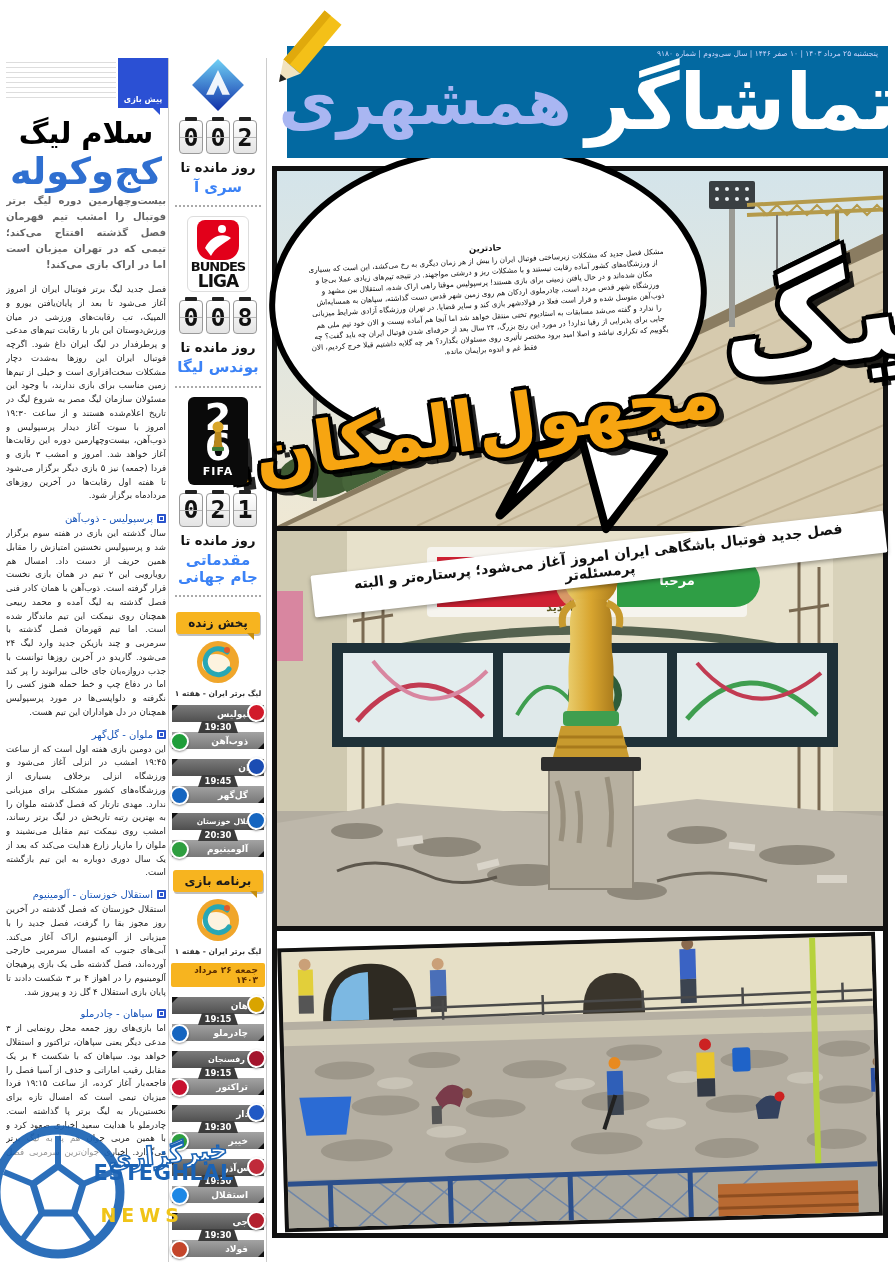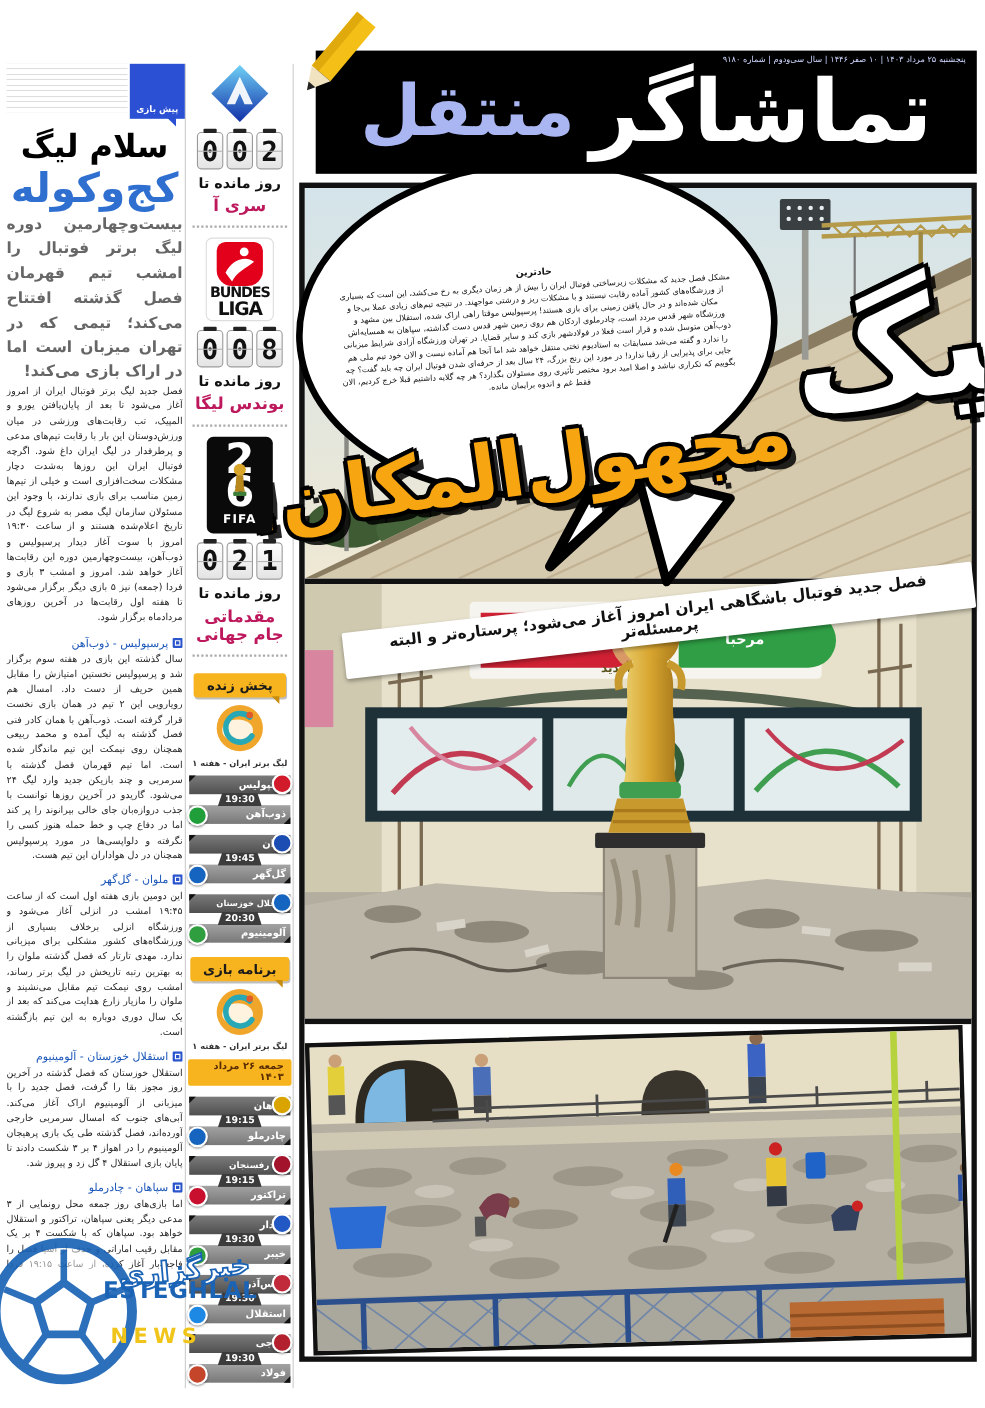--- a/index.html
+++ b/index.html
@@ -1,41 +1,41 @@
 <!DOCTYPE html>
 <html lang="fa"><head>
 <meta charset="utf-8">
 <style>
   * { box-sizing: border-box; margin: 0; padding: 0; }
   body { background:#fff; font-family:"DejaVu Sans", sans-serif; }
   .page { position:relative; width:895px; height:1280px; background:#fff; overflow:hidden; margin:0 auto; }
 
   
   .masthead { position:absolute; left:287px; top:46px; width:601px; height:112px;
-    background:#000000; z-index:3; display:flex; align-items:center; justify-content:center; gap:14px; direction:rtl; }
+    background:#0369a1; z-index:3; display:flex; align-items:center; justify-content:center; gap:14px; direction:rtl; }
   .masthead .dateline { position:absolute; top:3px; right:10px; font-size:7.5px; color:#cfd6ff; direction:rtl; }
   .mast-right { font-size:64px; font-weight:bold; color:#a9b6f2; line-height:1; letter-spacing:-2px; }
   .mast-left  { font-size:78px; font-weight:bold; color:#ffffff; line-height:1; letter-spacing:-3px; }
   .pencil { position:absolute; left:-22px; top:-46px; z-index:4; }
 
   
   .rules { position:absolute; left:6px; top:58px; width:110px; height:44px;
     background:repeating-linear-gradient(#fff 0 4px, #ddd 4px 5px); }
   .kicker { position:absolute; left:118px; top:58px; width:50px; height:50px; background:#2b50d4;
     color:#fff; font-size:8px; font-weight:bold; display:flex; align-items:flex-end; justify-content:center;
     padding-bottom:4px; direction:rtl; }
   .kicker::after { content:""; position:absolute; bottom:-7px; right:8px;
     border-top:8px solid #2b50d4; border-left:8px solid transparent; }
 
   
   .sidebar { position:absolute; left:6px; top:116px; width:160px; height:1042px; overflow:hidden;
     direction:rtl; text-align:justify; }
   .sb-title1 { font-size:29px; font-weight:bold; color:#000000; text-align:center; letter-spacing:-1px; }
   .sb-title2 { font-size:37px; font-weight:bold; color:#2f6fd0; text-align:center; letter-spacing:-1px; margin-bottom:0; }
-  .sb-lead { font-size:14px; line-height:1.6; color:#666; font-weight:bold; }
+  .sb-lead { font-size:10px; line-height:1.6; color:#666; font-weight:bold; margin-bottom:10px; }
   .sb-intro { font-size:8.6px; line-height:1.6; color:#222; margin-bottom:10px; }
   .sb-sec { margin-bottom:9px; }
   .sb-sec-h { font-size:10px; font-weight:normal; color:#1a56b8; margin-bottom:3px; }
   .sec-ico { display:inline-block; width:9px; height:9px; background:#2b55cc; border-radius:1px;
     margin-left:4px; vertical-align:-1px; box-shadow:inset 0 0 0 2px #2b55cc, inset 0 0 0 3px #fff; }
   .sb-sec-t { font-size:8.6px; line-height:1.6; color:#222; }
 
   
   .vline { position:absolute; top:58px; bottom:18px; width:1px; background:#ccc; z-index:0; }
 
@@ -44,21 +44,21 @@
     align-items:center; gap:4px; z-index:2; }
   .dotsep { width:92%; border-top:2px dotted #aaa; margin:5px 0; }
   .counter { display:flex; gap:3px; direction:ltr; margin:4px 0 2px; }
   .digit { position:relative; width:24px; height:34px; background:linear-gradient(#fff,#e4e4e4);
     border:1px solid #999; border-radius:4px; color:#111; font-weight:bold; font-size:25px;
     font-family:"DejaVu Sans Mono", monospace; display:flex; align-items:center; justify-content:center; }
   .digit::before { content:""; position:absolute; top:-4px; left:50%; width:12px; height:4px;
     margin-left:-6px; background:#222; border-radius:1px; }
   .digit::after { content:""; position:absolute; left:0; right:0; top:50%; height:1px; background:#b5b5b5; }
   .cd-label { font-size:13px; font-weight:bold; color:#111; direction:rtl; }
-  .cd-league { font-size:15px; font-weight:bold; color:#be185d; direction:rtl; text-align:center; line-height:1.15; }
+  .cd-league { font-size:15px; font-weight:bold; color:#3b82f6; direction:rtl; text-align:center; line-height:1.15; }
   .logo-card-bl { width:62px; height:76px; background:#fff; border:1px solid #ddd; border-radius:6px;
     display:flex; flex-direction:column; align-items:center; padding-top:3px; }
   .bl-red { width:42px; height:40px; background:#e2001a; border-radius:8px 8px 14px 14px; position:relative; }
   .bl-txt { font-size:13px; font-weight:bold; color:#111; line-height:1; letter-spacing:-1px; }
   .logo-card-ff { position:relative; width:60px; height:88px; background:#0a0a0a; border-radius:6px;
     display:flex; flex-direction:column; align-items:center; justify-content:center; color:#fff; }
   .ff-big { font-size:38px; font-weight:bold; line-height:0.78; }
   .ff-brand { font-size:11px; font-weight:bold; letter-spacing:1px; margin-top:2px; }
   .ff-trophy { position:absolute; top:24px; left:50%; margin-left:-10px; }
   .tag { position:relative; background:#f7b41f; color:#1a1a1a; font-weight:bold; font-size:12px;
@@ -66,21 +66,21 @@
   .tag::after { content:""; position:absolute; bottom:-6px; right:6px;
     border-top:7px solid #c68d0e; border-left:7px solid transparent; }
   .league-cap { font-size:7.5px; font-weight:bold; color:#333; direction:rtl; margin-top:1px; }
   .date-chip { background:#f7b41f; color:#5a2d00; font-size:9px; font-weight:bold; padding:2px 7px;
     border-radius:2px; direction:rtl; margin:3px 0; }
 
   .match { position:relative; width:92px; margin:3px 0; direction:rtl; }
   .band { position:relative; height:17px; color:#fff; font-size:9px; font-weight:bold;
     display:flex; align-items:center; overflow:visible; }
   .band.home { background:linear-gradient(#7b7b7b,#4f4f4f); padding-left:4px; justify-content:flex-start; }
-  .band.away { background:linear-gradient(#a3a3a3,#787878); padding-left:22px; padding-right:4px; justify-content:flex-start; }
+  .band.away { background:linear-gradient(#a3a3a3,#787878); padding-left:22px; padding-right:16px; justify-content:flex-start; }
   .band.home::before { content:""; position:absolute; left:0; top:0; border-bottom:6px solid transparent; border-left:6px solid #111; }
   .band.away::before { content:""; position:absolute; right:0; bottom:0; border-top:6px solid transparent; border-right:6px solid #111; }
   .mlogo { position:absolute; width:19px; height:19px; border-radius:50%; border:2px solid #fff;
     box-shadow:0 1px 2px rgba(0,0,0,.4); z-index:2; }
   .mlogo.r { right:-2px; top:-2px; }
   .mlogo.l { left:-2px; bottom:-2px; }
   .mtime { position:relative; z-index:1; width:40px; margin:-1px auto; background:#3c3c3c; color:#fff;
     font-size:8.5px; font-weight:bold; text-align:center; padding:1px 0;
     clip-path:polygon(10% 0, 90% 0, 100% 100%, 0 100%); direction:ltr; }
 
@@ -123,21 +123,21 @@
 <body>
 
 <div class="page">
 
   <div class="vline" style="left:168px"></div>
   <div class="vline" style="left:266px"></div>
 
   <div class="masthead">
     <div class="dateline">پنجشنبه ۲۵ مرداد ۱۴۰۳ | ۱۰ صفر ۱۴۴۶ | سال سی‌ودوم | شماره ۹۱۸۰</div>
     <span class="mast-left">تماشاگر</span>
-    <span class="mast-right">منتقل</span>
+    <span class="mast-right">همشهری</span>
     <svg class="pencil" width="110" height="110" viewBox="0 0 110 110">
       <g transform="rotate(40 55 55)">
         <rect x="30" y="18" width="22" height="64" fill="#f4c018"></rect>
         <rect x="30" y="18" width="8" height="64" fill="#e0a90c"></rect>
         <polygon points="30,82 52,82 41,102" fill="#f2e3c0"></polygon>
         <polygon points="37,95 45,95 41,102" fill="#222"></polygon>
       </g>
     </svg>
   </div>
 

